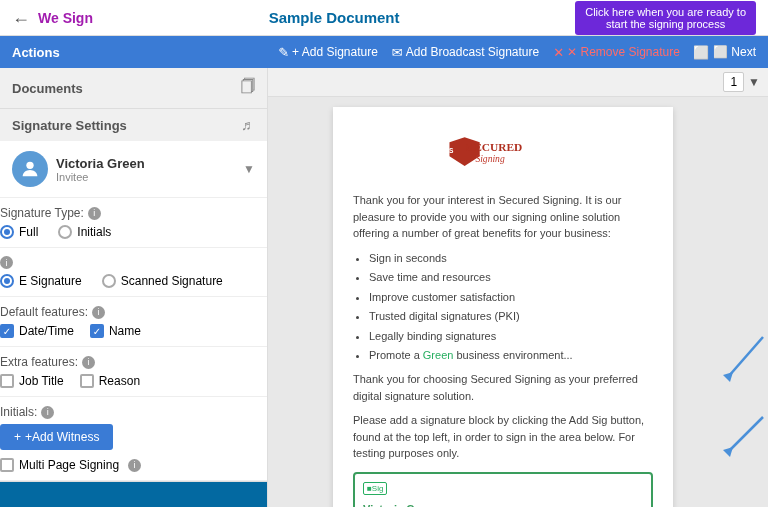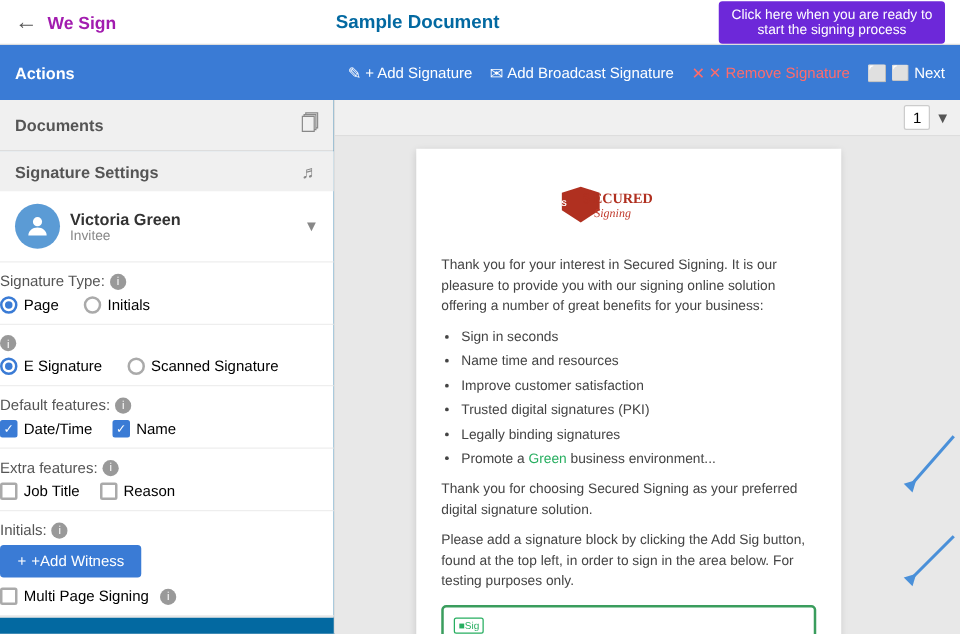--- a/index.html
+++ b/index.html
@@ -13,21 +13,21 @@
     }
     #top-bar-left { display: flex; align-items: center; gap: 8px; }
     #top-bar-left .back-arrow { font-size: 18px; color: #555; cursor: pointer; }
     #top-bar-center { font-size: 15px; font-weight: bold; color: #0369a1; }
     #top-bar-right { background: #6d28d9; color: #fff; font-size: 11px; padding: 5px 10px; border-radius: 3px; cursor: pointer; text-align: center; }
 
     
     #actions-bar {
       display: flex; align-items: center; justify-content: space-between;
       background: #3a7bd5; color: #fff;
-      padding: 5px 12px; height: 44px;
+      padding: 5px 12px; height: 32px;
     }
     #actions-label { font-size: 13px; font-weight: bold; }
     #actions-buttons { display: flex; gap: 14px; align-items: center; }
     .action-btn { color: #fff; font-size: 12px; cursor: pointer; display: flex; align-items: center; gap: 3px; }
     .action-btn .icon { font-size: 13px; }
     .action-btn.remove { color: #ff6b6b; }
 
     
     #main { display: flex; height: calc(507px - 36px - 32px); }
 
@@ -202,21 +202,21 @@
       </div>
 
       <div class="form-section">
         <div class="form-label">
           <span>Signature Type:</span>
           <span class="info-icon">i</span>
         </div>
         <div class="radio-group">
           <label class="radio-item">
             <div class="radio-dot selected"></div>
-            <span>Page</span>
+            <span>Full</span>
           </label>
           <label class="radio-item">
             <div class="radio-dot"></div>
             <span>Initials</span>
           </label>
         </div>
       </div>
 
       <div class="form-section">
         <div class="form-label">
@@ -311,21 +311,21 @@
             <text x="38" y="28" font-size="19" fill="#b03020" font-weight="bold" font-family="Georgia, serif">S</text>
 
             <text x="54" y="46" font-size="16" fill="#c0392b" font-style="italic" font-family="Georgia, serif">Signing</text>
           </svg>
         </div>
 
         <p class="doc-text">Thank you for your interest in Secured Signing. It is our pleasure to provide you with our signing online solution offering a number of great benefits for your business:</p>
 
         <ul class="doc-list">
           <li>Sign in seconds</li>
-          <li>Name time and resources</li>
+          <li>Save time and resources</li>
           <li>Improve customer satisfaction</li>
           <li>Trusted digital signatures (PKI)</li>
           <li>Legally binding signatures</li>
           <li>Promote a <span class="green-text">Green</span> business environment...</li>
         </ul>
 
         <p class="doc-text">Thank you for choosing Secured Signing as your preferred digital signature solution.</p>
         <p class="doc-text">Please add a signature block by clicking the Add Sig button, found at the top left, in order to sign in the area below. For testing purposes only.</p>
 
         <div class="sig-block">

